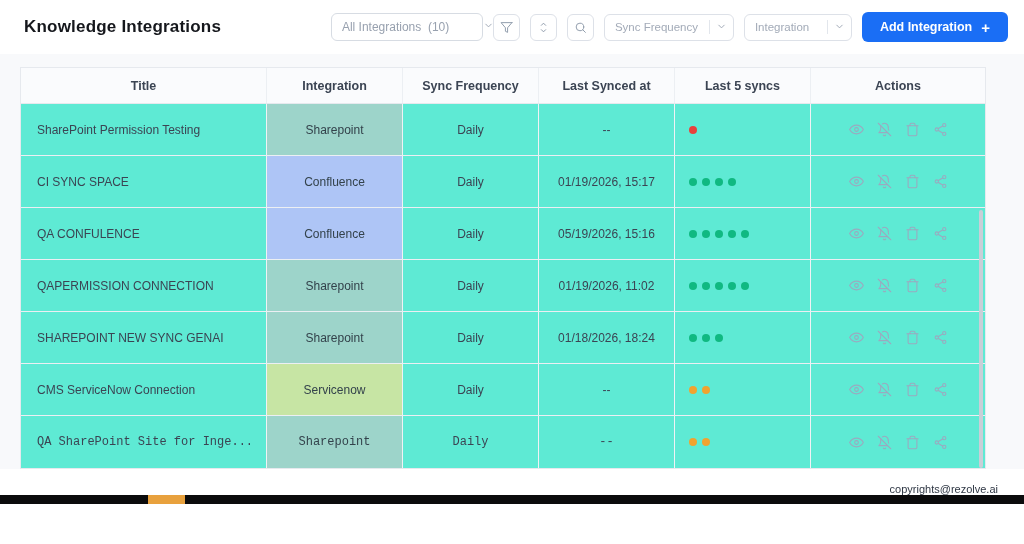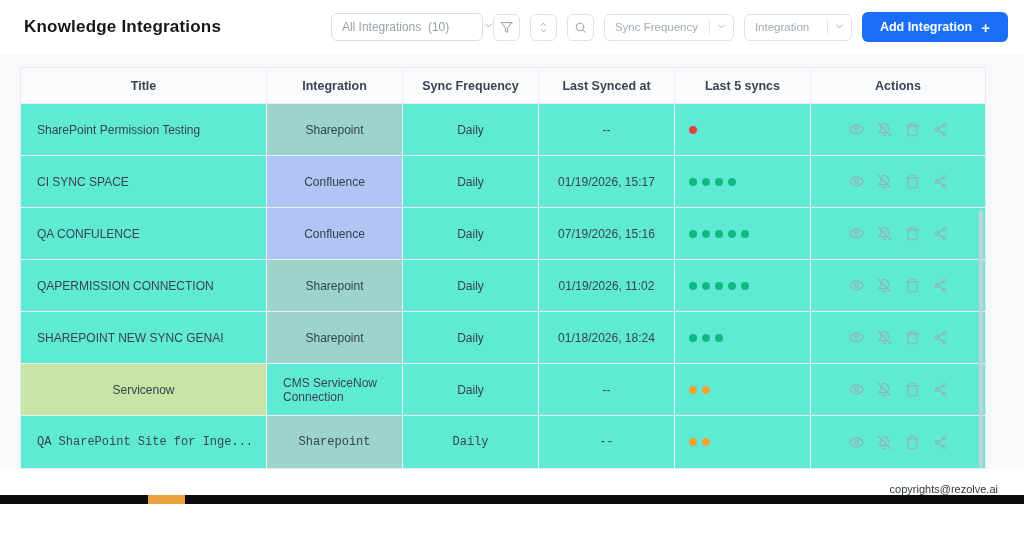--- a/index.html
+++ b/index.html
@@ -266,21 +266,21 @@
   </div>
 
   <div class="tr">
     <div class="td title-cell">
       <span class="title-text">QA CONFULENCE</span>
     </div>
     <div class="td badge-cell">
       <span class="badge" style="background: rgb(174, 197, 246);">Confluence</span>
     </div>
     <div class="td freq">Daily</div>
-    <div class="td synced">07/19/2026, 15:16</div>
+    <div class="td synced">05/19/2026, 15:16</div>
     <div class="td dots-cell dots">
               <span class="dot" style="background: rgb(16, 185, 129);"></span>
               <span class="dot" style="background: rgb(16, 185, 129);"></span>
               <span class="dot" style="background: rgb(16, 185, 129);"></span>
               <span class="dot" style="background: rgb(16, 185, 129);"></span>
               <span class="dot" style="background: rgb(16, 185, 129);"></span>
             </div>
     <div class="td actions-cell">
       <button class="action">
         <span style="display:flex">
@@ -431,25 +431,25 @@
                     <circle cx="18" cy="19" r="2.6"></circle>
                     <line x1="8.6" y1="13.5" x2="15.4" y2="17.5"></line>
                     <line x1="15.4" y1="6.5" x2="8.6" y2="10.5"></line>
                   </svg>
         </span>
       </button>
     </div>
   </div>
 
   <div class="tr">
+    <div class="td title-cell">
+      <span class="title-text">CMS ServiceNow Connection</span>
+    </div>
     <div class="td badge-cell">
       <span class="badge" style="background: rgb(199, 229, 164);">Servicenow</span>
-    </div>
-    <div class="td title-cell">
-      <span class="title-text">CMS ServiceNow Connection</span>
     </div>
     <div class="td freq">Daily</div>
     <div class="td synced">--</div>
     <div class="td dots-cell dots">
               <span class="dot" style="background: rgb(240, 163, 47);"></span>
               <span class="dot" style="background: rgb(240, 163, 47);"></span>
             </div>
     <div class="td actions-cell">
       <button class="action">
         <span style="display:flex">

